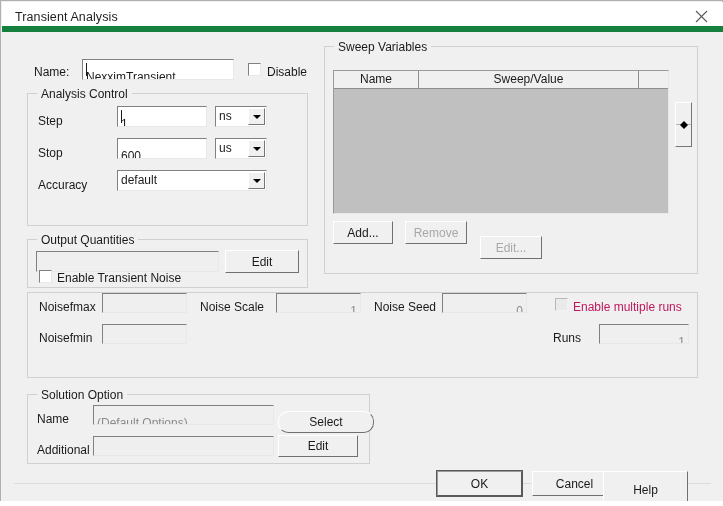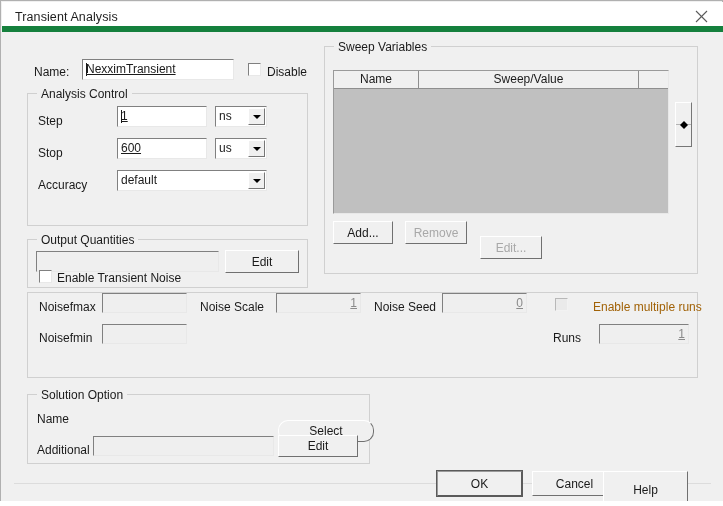--- a/index.html
+++ b/index.html
@@ -82,37 +82,36 @@
     white-space: nowrap;
   }
 
   
   .lbl {
     position: absolute;
     font-size: 12px;
     color: #1a1a1a;
     white-space: nowrap;
   }
-  .lbl.disabled { color: #a16207; margin-left: 20px; }
+  .lbl.disabled { color: #be185d; }
 
   
   .tf {
     position: absolute;
     background: #ffffff;
     border: 1px solid;
     border-color: #808080 #e8e8e8 #e8e8e8 #808080;
     box-sizing: border-box;
     font-family: "Liberation Sans", sans-serif;
     font-size: 12px;
     color: #1a1a1a;
-    padding: 0 3px;
+    padding: 8px 3px;
     line-height: 19px;
     white-space: nowrap;
     overflow: hidden;
-    text-decoration: underline;
   }
   .tf.ro {
     background: #efefef;
     color: #8a8a8a;
   }
   .tf.right { text-align: right; }
   .tf.focus::after {
     content: "";
     position: absolute;
     left: 3px; top: 3px;
@@ -365,21 +364,22 @@
     <div class="chk disabled" style="left:553px; top:266px;"></div>
     <div class="lbl disabled" style="left:571px; top:268px;">Enable multiple runs</div>
 
     <div class="lbl" style="left:551px; top:299px;">Runs</div>
     <div class="tf ro right" style="left:597px; top:292px; width:90px; height:20px;">1</div>
 
     <div class="group" style="left:25px; top:362px; width:343px; height:70px;">
       <div class="group-title">Solution Option</div>
     </div>
     <div class="lbl" style="left:35px; top:380px;">Name</div>
-    <div class="btn" style="left:276px; top:388px; width:96px; height:22px;border-radius:10px;">Select</div>
+    <div class="tf ro" style="left:91px; top:373px; width:181px; height:20px;">(Default Options)</div>
+    <div class="btn" style="left:276px; top:379px; width:96px; height:22px;border-radius:10px;">Select</div>
 
     <div class="lbl" style="left:35px; top:411px;">Additional</div>
     <div class="tf ro" style="left:91px; top:404px; width:181px; height:20px;"></div>
     <div class="btn" style="left:276px; top:403px; width:80px; height:22px;">Edit</div>
 
     <div class="sep" style="left:12px; top:451px; width:697px;"></div>
 
     <div class="btn" style="left:530px; top:439px; width:85px; height:25px;">Cancel</div>
     <div class="btn default" style="left:435px; top:439px; width:85px; height:25px;">OK</div>
     <div class="btn" style="left:601px; top:439px; width:85px; height:37px;">Help</div>

